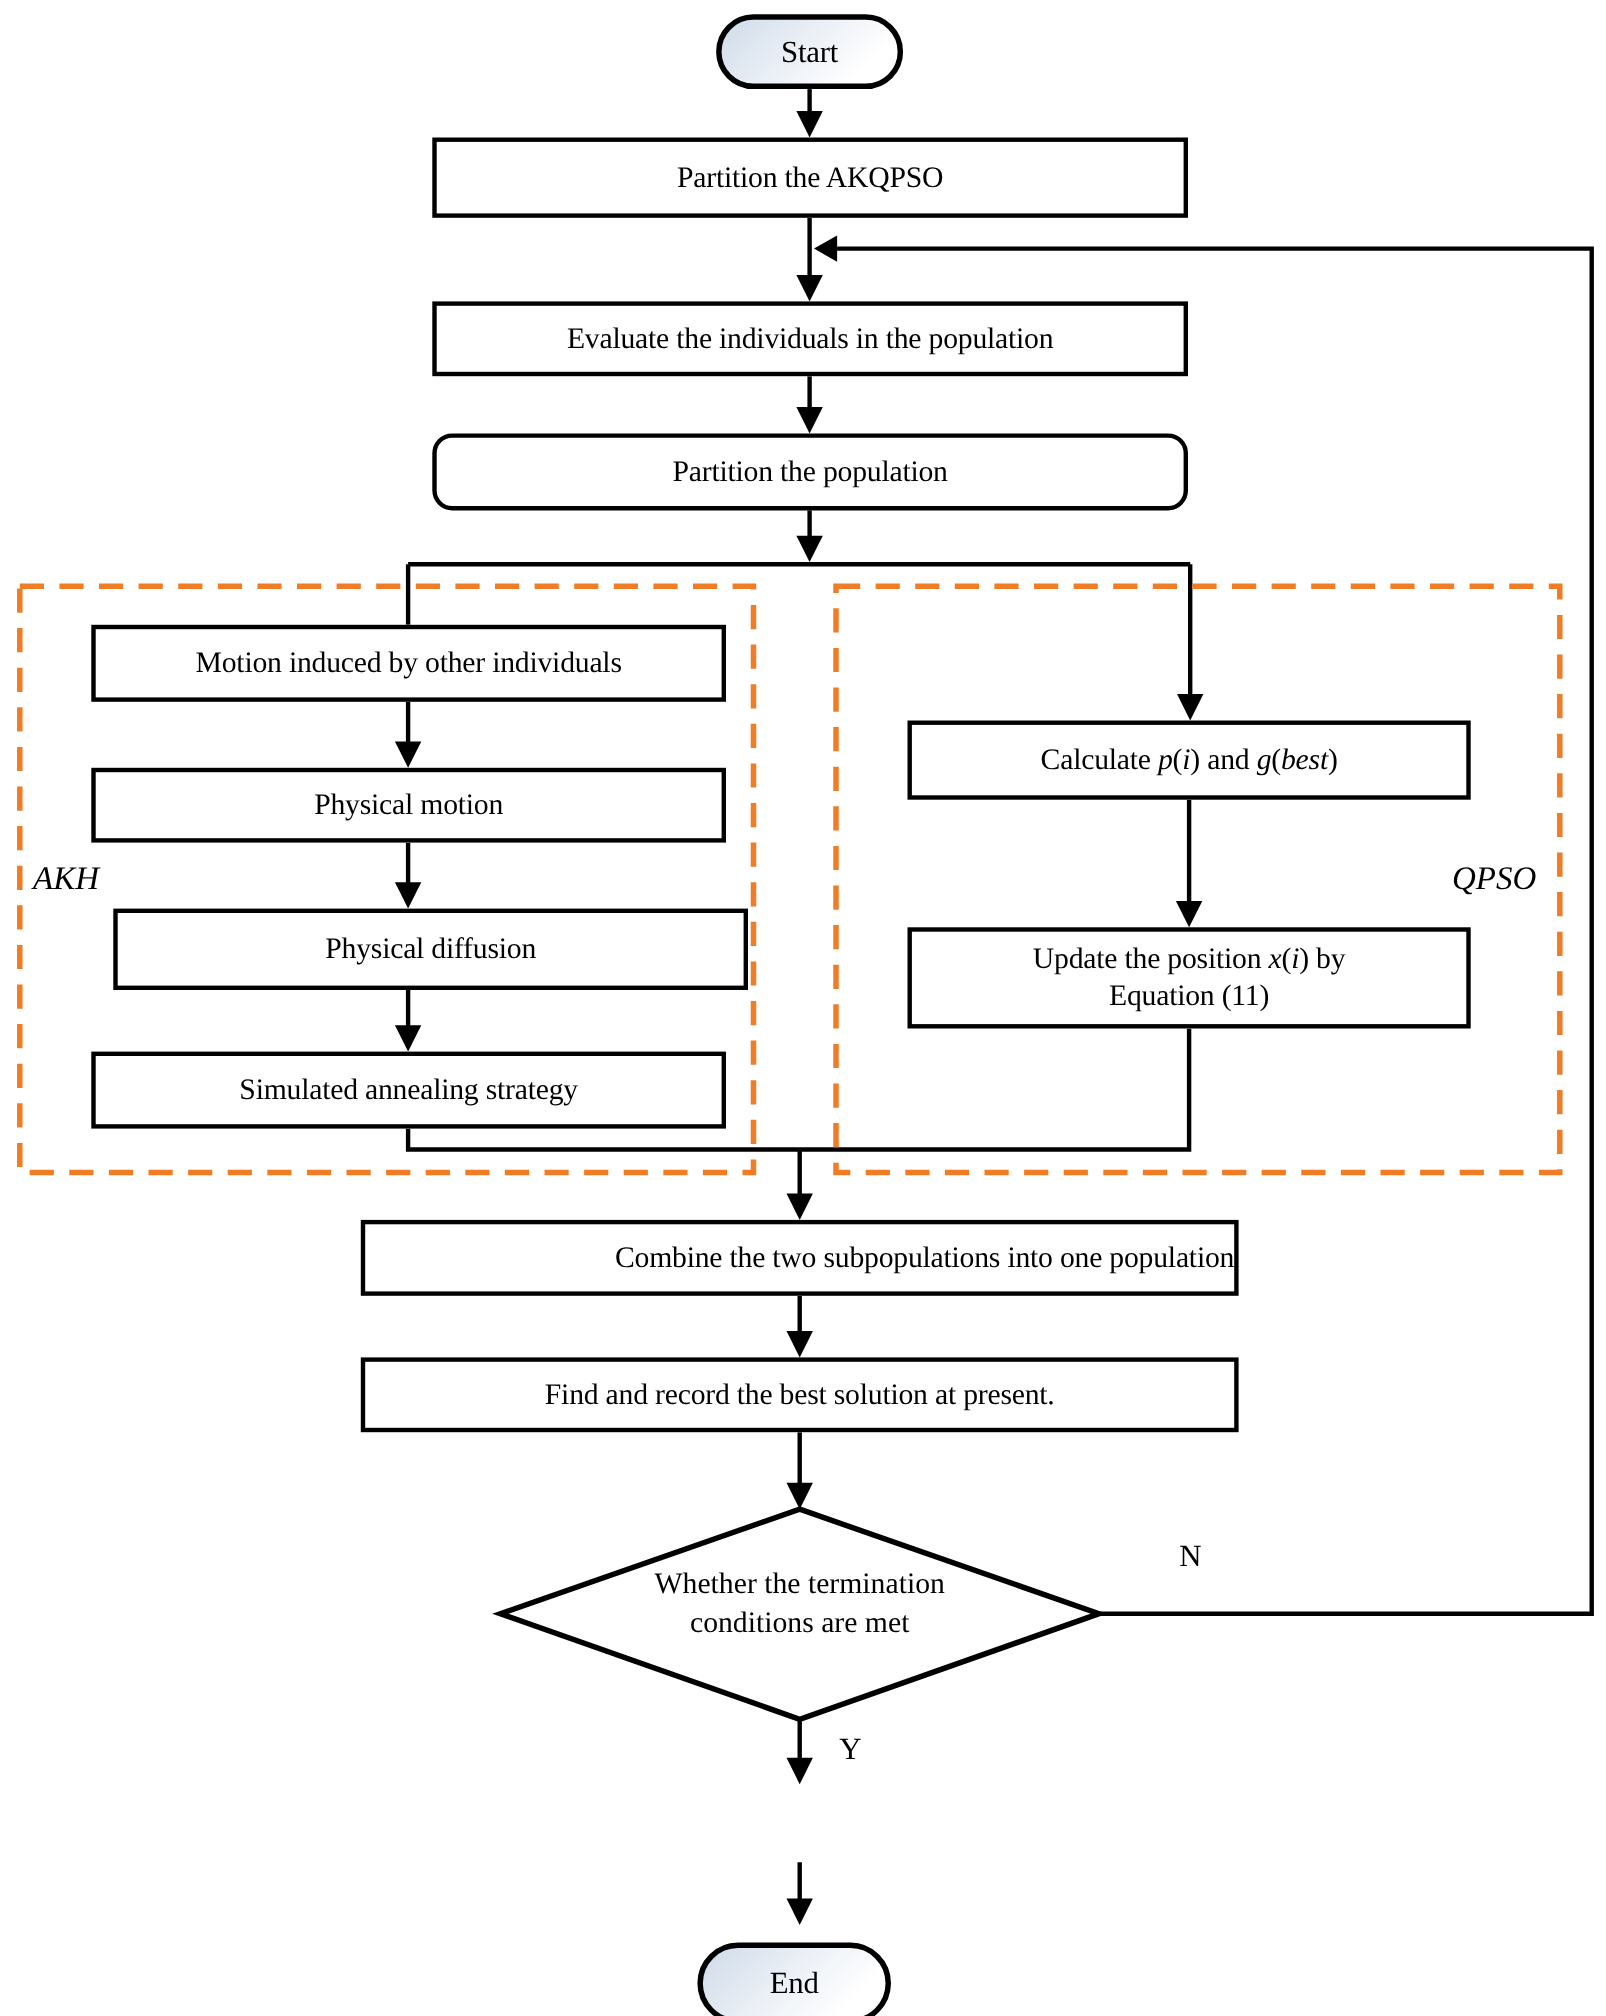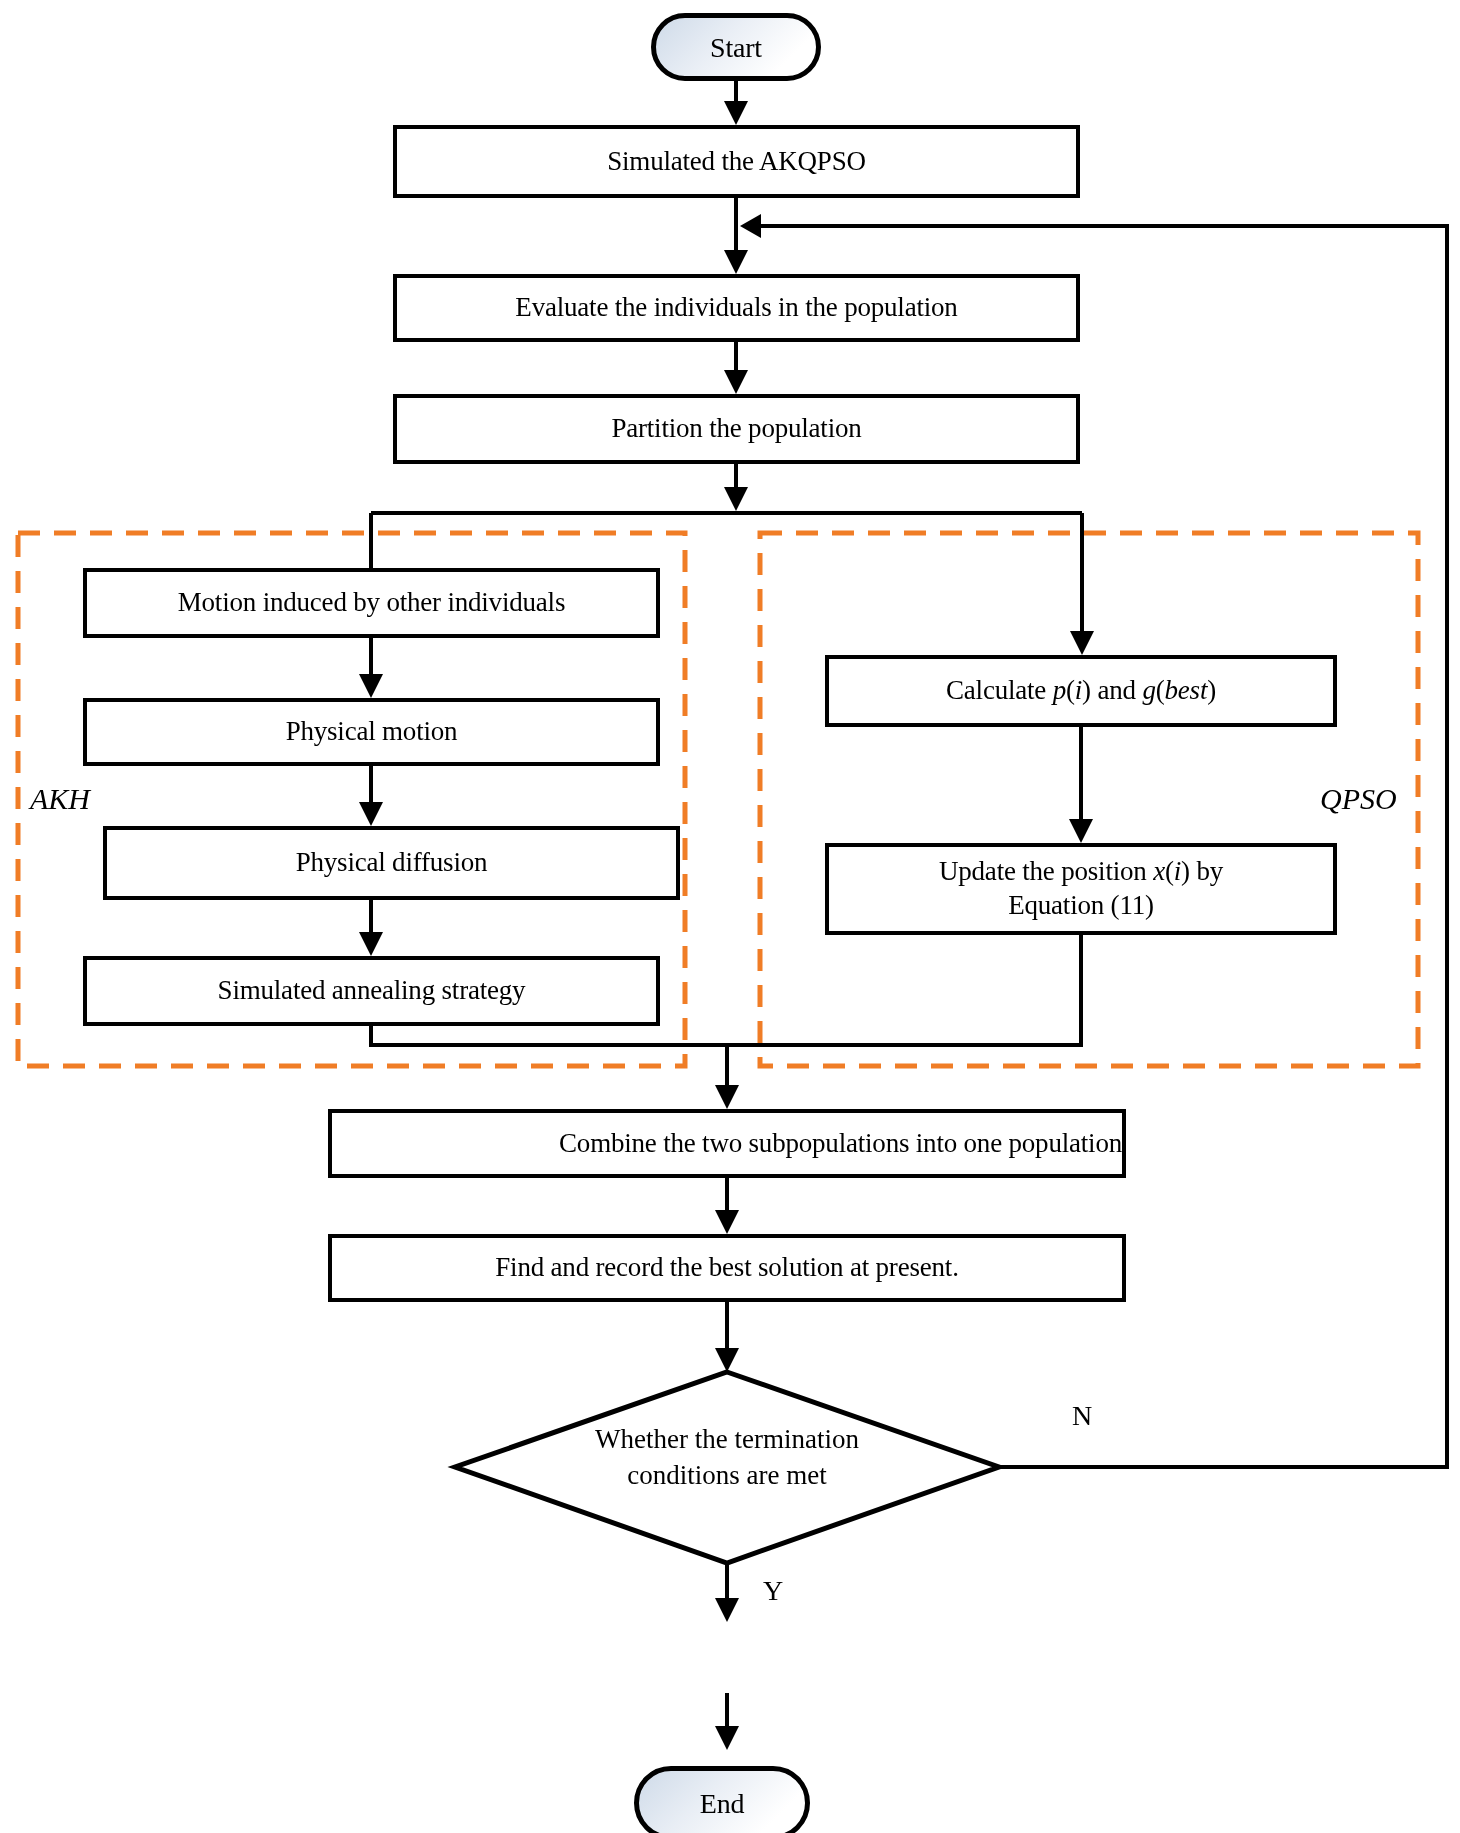--- a/index.html
+++ b/index.html
@@ -107,26 +107,26 @@
   </svg>
 
   <div class="node terminal" style="left:651px;top:13px;width:170px;height:68px;">
     <span>Start</span>
   </div>
   <div class="node terminal" style="left:634px;top:1750px;width:176px;height:74px;margin-top:16px;">
     <span>End</span>
   </div>
 
   <div class="node" style="left:393px;top:125px;width:687px;height:73px;">
-    <span>Simulated the AKQPSO</span>
+    <span>Partition the AKQPSO</span>
   </div>
   <div class="node" style="left:393px;top:274px;width:687px;height:68px;">
     <span>Evaluate the individuals in the population</span>
   </div>
-  <div class="node" style="left:393px;top:394px;width:687px;height:70px;">
+  <div class="node" style="left:393px;top:394px;width:687px;height:70px;border-radius:18px;">
     <span>Partition the population</span>
   </div>
 
   <div class="node" style="left:83px;top:568px;width:577px;height:70px;">
     <span>Motion induced by other individuals</span>
   </div>
   <div class="node" style="left:83px;top:698px;width:577px;height:68px;">
     <span>Physical motion</span>
   </div>
   <div class="node" style="left:83px;top:826px;width:577px;height:74px;margin-left:20px;">

